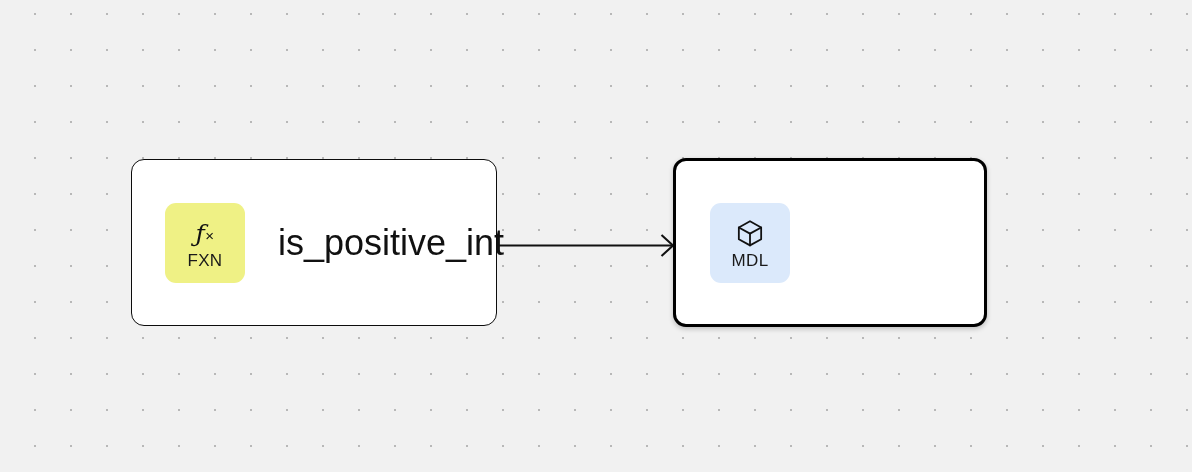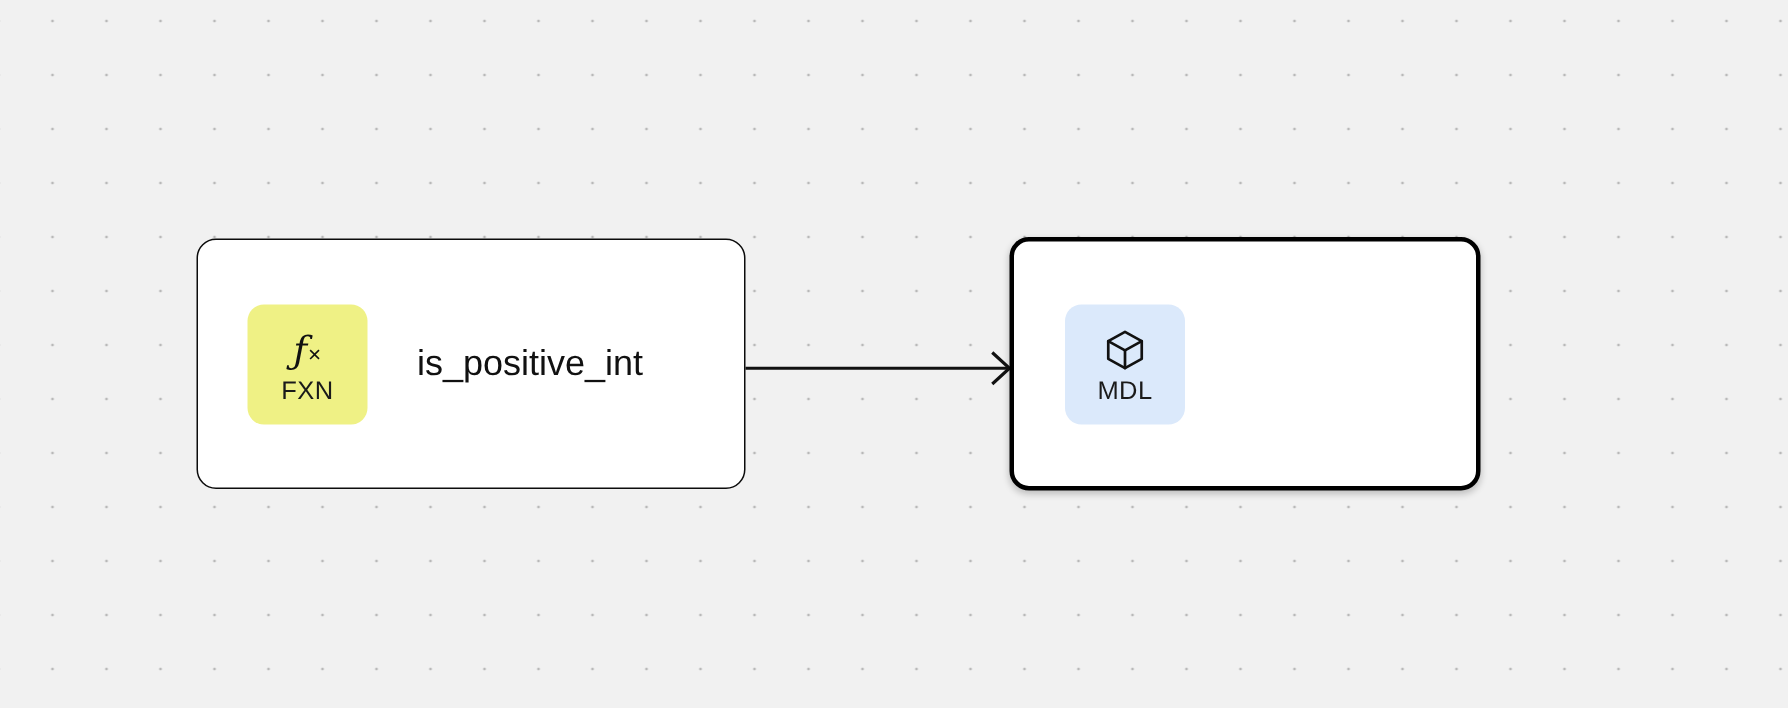--- a/index.html
+++ b/index.html
@@ -110,21 +110,21 @@
 
   .badge-label {
     font-size: 17px;
     color: #1a1a1a;
     letter-spacing: 0.3px;
     line-height: 1;
   }
 
   
   .node-title {
-    font-size: 24px;
+    font-size: 36px;
     color: #111111;
     white-space: nowrap;
     line-height: 1;
   }
 
   #node-fxn .node-title { margin-left: 33px; }
   #node-mdl .node-title { margin-left: 31px; }
 </style>
 </head>
 <body>

